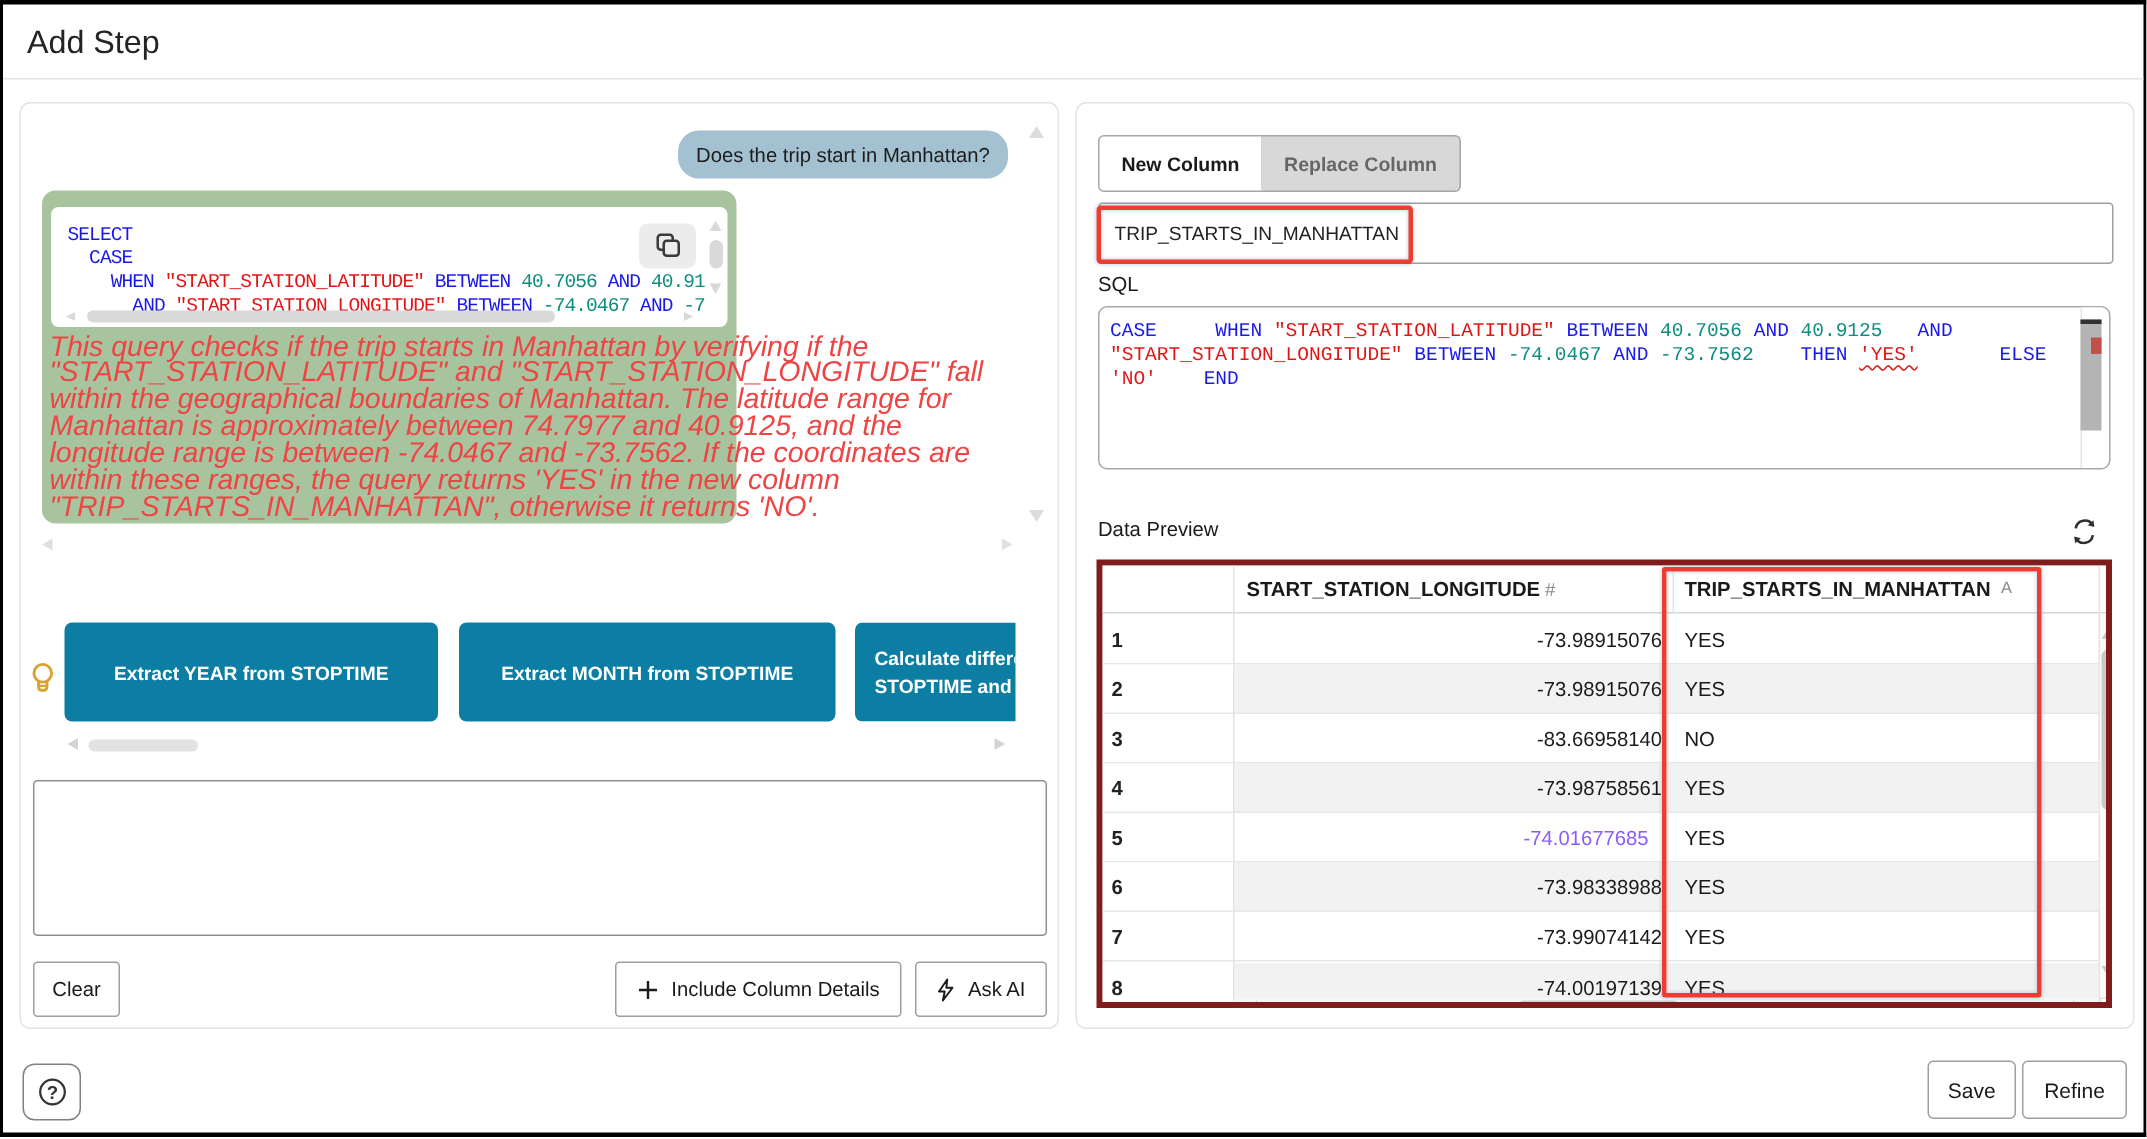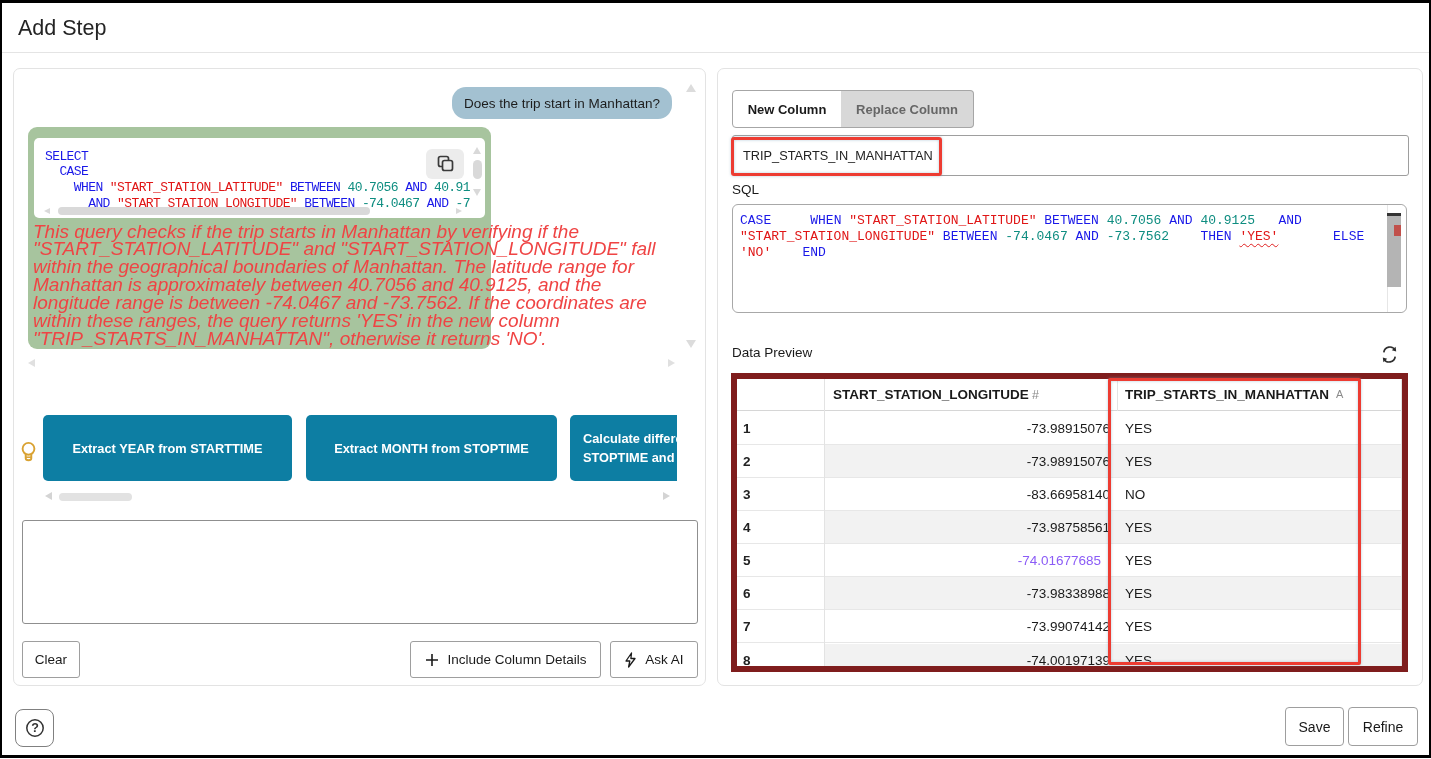--- a/index.html
+++ b/index.html
@@ -53,31 +53,31 @@
 <div class="tri" style="left:473px;top:147px;border-left:4.5px solid transparent;border-right:4.5px solid transparent;border-bottom:7px solid #d9d9d9;"></div>
 <div class="abs" style="left:473px;top:160px;width:9px;height:19px;background:#d9d9d9;border-radius:4.5px;"></div>
 <div class="tri" style="left:473px;top:189px;border-left:4.5px solid transparent;border-right:4.5px solid transparent;border-top:7px solid #d9d9d9;"></div>
 
 <div class="tri" style="left:44px;top:208px;border-top:3.5px solid transparent;border-bottom:3.5px solid transparent;border-right:6px solid #d9d9d9;"></div>
 <div class="abs" style="left:58px;top:207px;width:312px;height:8px;background:#d9d9d9;border-radius:4px;"></div>
 <div class="tri" style="left:456px;top:208px;border-top:3.5px solid transparent;border-bottom:3.5px solid transparent;border-left:6px solid #d9d9d9;"></div>
 <div class="dline" style="left:33px;top:220.5px;">This query checks if the trip starts in Manhattan by verifying if the</div>
 <div class="dline" style="left:33px;top:238.4px;">"START_STATION_LATITUDE" and "START_STATION_LONGITUDE" fall</div>
 <div class="dline" style="left:33px;top:256.3px;">within the geographical boundaries of Manhattan. The latitude range for</div>
-<div class="dline" style="left:33px;top:274.2px;">Manhattan is approximately between 40.7056 and 40.9125, and the</div>
+<div class="dline" style="left:33px;top:274.2px;">Manhattan is approximately between 74.7977 and 40.9125, and the</div>
 <div class="dline" style="left:33px;top:292.09999999999997px;">longitude range is between -74.0467 and -73.7562. If the coordinates are</div>
 <div class="dline" style="left:33px;top:309.99999999999994px;">within these ranges, the query returns 'YES' in the new column</div>
 <div class="dline" style="left:33px;top:327.8999999999999px;">"TRIP_STARTS_IN_MANHATTAN", otherwise it returns 'NO'.</div>
 
 <svg class="abs" style="left:21px;top:441px;" width="15" height="21" viewBox="0 0 15 21">
       <circle cx="7.5" cy="7.8" r="5.9" fill="none" stroke="#d9a232" stroke-width="1.9"></circle>
       <path d="M4.7 13 L4.7 17.2 Q4.7 19.3 7.5 19.3 Q10.3 19.3 10.3 17.2 L10.3 13" fill="none" stroke="#d9a232" stroke-width="1.9"></path>
       <path d="M4.7 16.2 L10.3 16.2" stroke="#d9a232" stroke-width="1.5"></path>
     </svg>
-<div class="abs" style="left:43px;top:415px;width:249px;height:66px;background:#0d7ea3;border-radius:5px;color:#fff;font-size:12.8px;font-weight:bold;display:flex;align-items:center;justify-content:center;">Extract YEAR from STARTTIME</div>
+<div class="abs" style="left:43px;top:415px;width:249px;height:66px;background:#0d7ea3;border-radius:5px;color:#fff;font-size:12.8px;font-weight:bold;display:flex;align-items:center;justify-content:center;">Extract YEAR from STOPTIME</div>
 <div class="abs" style="left:306px;top:415px;width:251px;height:66px;background:#0d7ea3;border-radius:5px;color:#fff;font-size:12.8px;font-weight:bold;display:flex;align-items:center;justify-content:center;">Extract MONTH from STOPTIME</div>
 <div class="abs" style="left:570px;top:415px;width:107px;height:66px;overflow:hidden;">
   <div class="abs" style="left:0;top:0;width:250px;height:66px;background:#0d7ea3;border-radius:5px 0 0 5px;"></div>
   <div class="abs" style="left:13px;top:14px;width:240px;color:#fff;font-size:12.8px;font-weight:bold;line-height:19px;white-space:nowrap;">Calculate difference<br>STOPTIME and ST</div>
 </div>
 
 <div class="tri" style="left:45px;top:492px;border-top:4.5px solid transparent;border-bottom:4.5px solid transparent;border-right:7px solid #d4d4d4;"></div>
 <div class="abs" style="left:59px;top:493px;width:73px;height:8px;background:#e2e2e2;border-radius:4px;"></div>
 <div class="tri" style="left:663px;top:492px;border-top:4.5px solid transparent;border-bottom:4.5px solid transparent;border-left:7px solid #d4d4d4;"></div>
 
@@ -117,21 +117,21 @@
 <div class="abs" style="left:1387px;top:205px;width:15px;height:107px;background:#fff;border-left:1px solid #e6e6e6;"></div>
 <div class="abs" style="left:1387px;top:213px;width:14px;height:74px;background:#b4b4b4;"></div>
 <div class="abs" style="left:1387px;top:213px;width:14px;height:3px;background:#333;"></div>
 <div class="abs" style="left:1394px;top:225px;width:7px;height:11px;background:#c1504b;"></div>
 <div class="abs" style="left:732px;top:345px;font-size:13.5px;color:#1a1a1a;">Data Preview</div>
 <svg class="abs" style="left:1381px;top:346px;" width="17" height="17" viewBox="0 0 17 17">
       <path d="M14.2 4.2 A6.1 6.1 0 0 0 2.8 6.3 M2.8 12.8 A6.1 6.1 0 0 0 14.2 10.7" fill="none" stroke="#2e2e2e" stroke-width="1.7"></path>
       <path d="M14.6 0.8 L15.2 5.4 L10.8 4.2 Z" fill="#2e2e2e"></path>
       <path d="M2.4 16.2 L1.8 11.6 L6.2 12.8 Z" fill="#2e2e2e"></path>
     </svg>
-<div class="abs" style="left:731px;top:373px;width:677px;height:299px;border:6px solid #7f1d1d;overflow:hidden;background:#fff;">
+<div class="abs" style="left:731px;top:373px;width:677px;height:299px;border:4px solid #7f1d1d;overflow:hidden;background:#fff;">
 <div class="abs" style="left:0;top:0;width:677px;height:32px;background:#fff;border-bottom:1px solid #d6d6d6;"></div>
 <div class="abs" style="left:96px;top:8px;font-weight:bold;font-size:13.5px;color:#1a1a1a;">START_STATION_LONGITUDE</div>
 <div class="abs" style="left:295px;top:9px;font-size:12.5px;color:#8a8a8a;">#</div>
 <div class="abs" style="left:388px;top:8px;font-weight:bold;font-size:13.5px;color:#1a1a1a;">TRIP_STARTS_IN_MANHATTAN</div>
 <div class="abs" style="left:599px;top:9px;font-size:11px;color:#8a8a8a;">A</div>
 <div class="abs" style="left:0;top:32.5px;width:88px;height:33.14px;background:#fff;border-bottom:1px solid #e7e7e7;"></div>
 <div class="abs" style="left:88px;top:32.5px;width:576px;height:33.14px;background:#fff;border-bottom:1px solid #e7e7e7;"></div>
 <div class="abs" style="left:6px;top:32.5px;height:33.14px;font-size:13.5px;font-weight:600;color:#222;display:flex;align-items:center;">1</div>
 <div class="abs" style="left:173px;top:32.5px;width:200px;height:33.14px;font-size:13.5px;color:#1a1a1a;display:flex;align-items:center;justify-content:flex-end;">-73.98915076</div>
 <div class="abs" style="left:388px;top:32.5px;height:33.14px;font-size:13.5px;color:#1a1a1a;display:flex;align-items:center;">YES</div>

